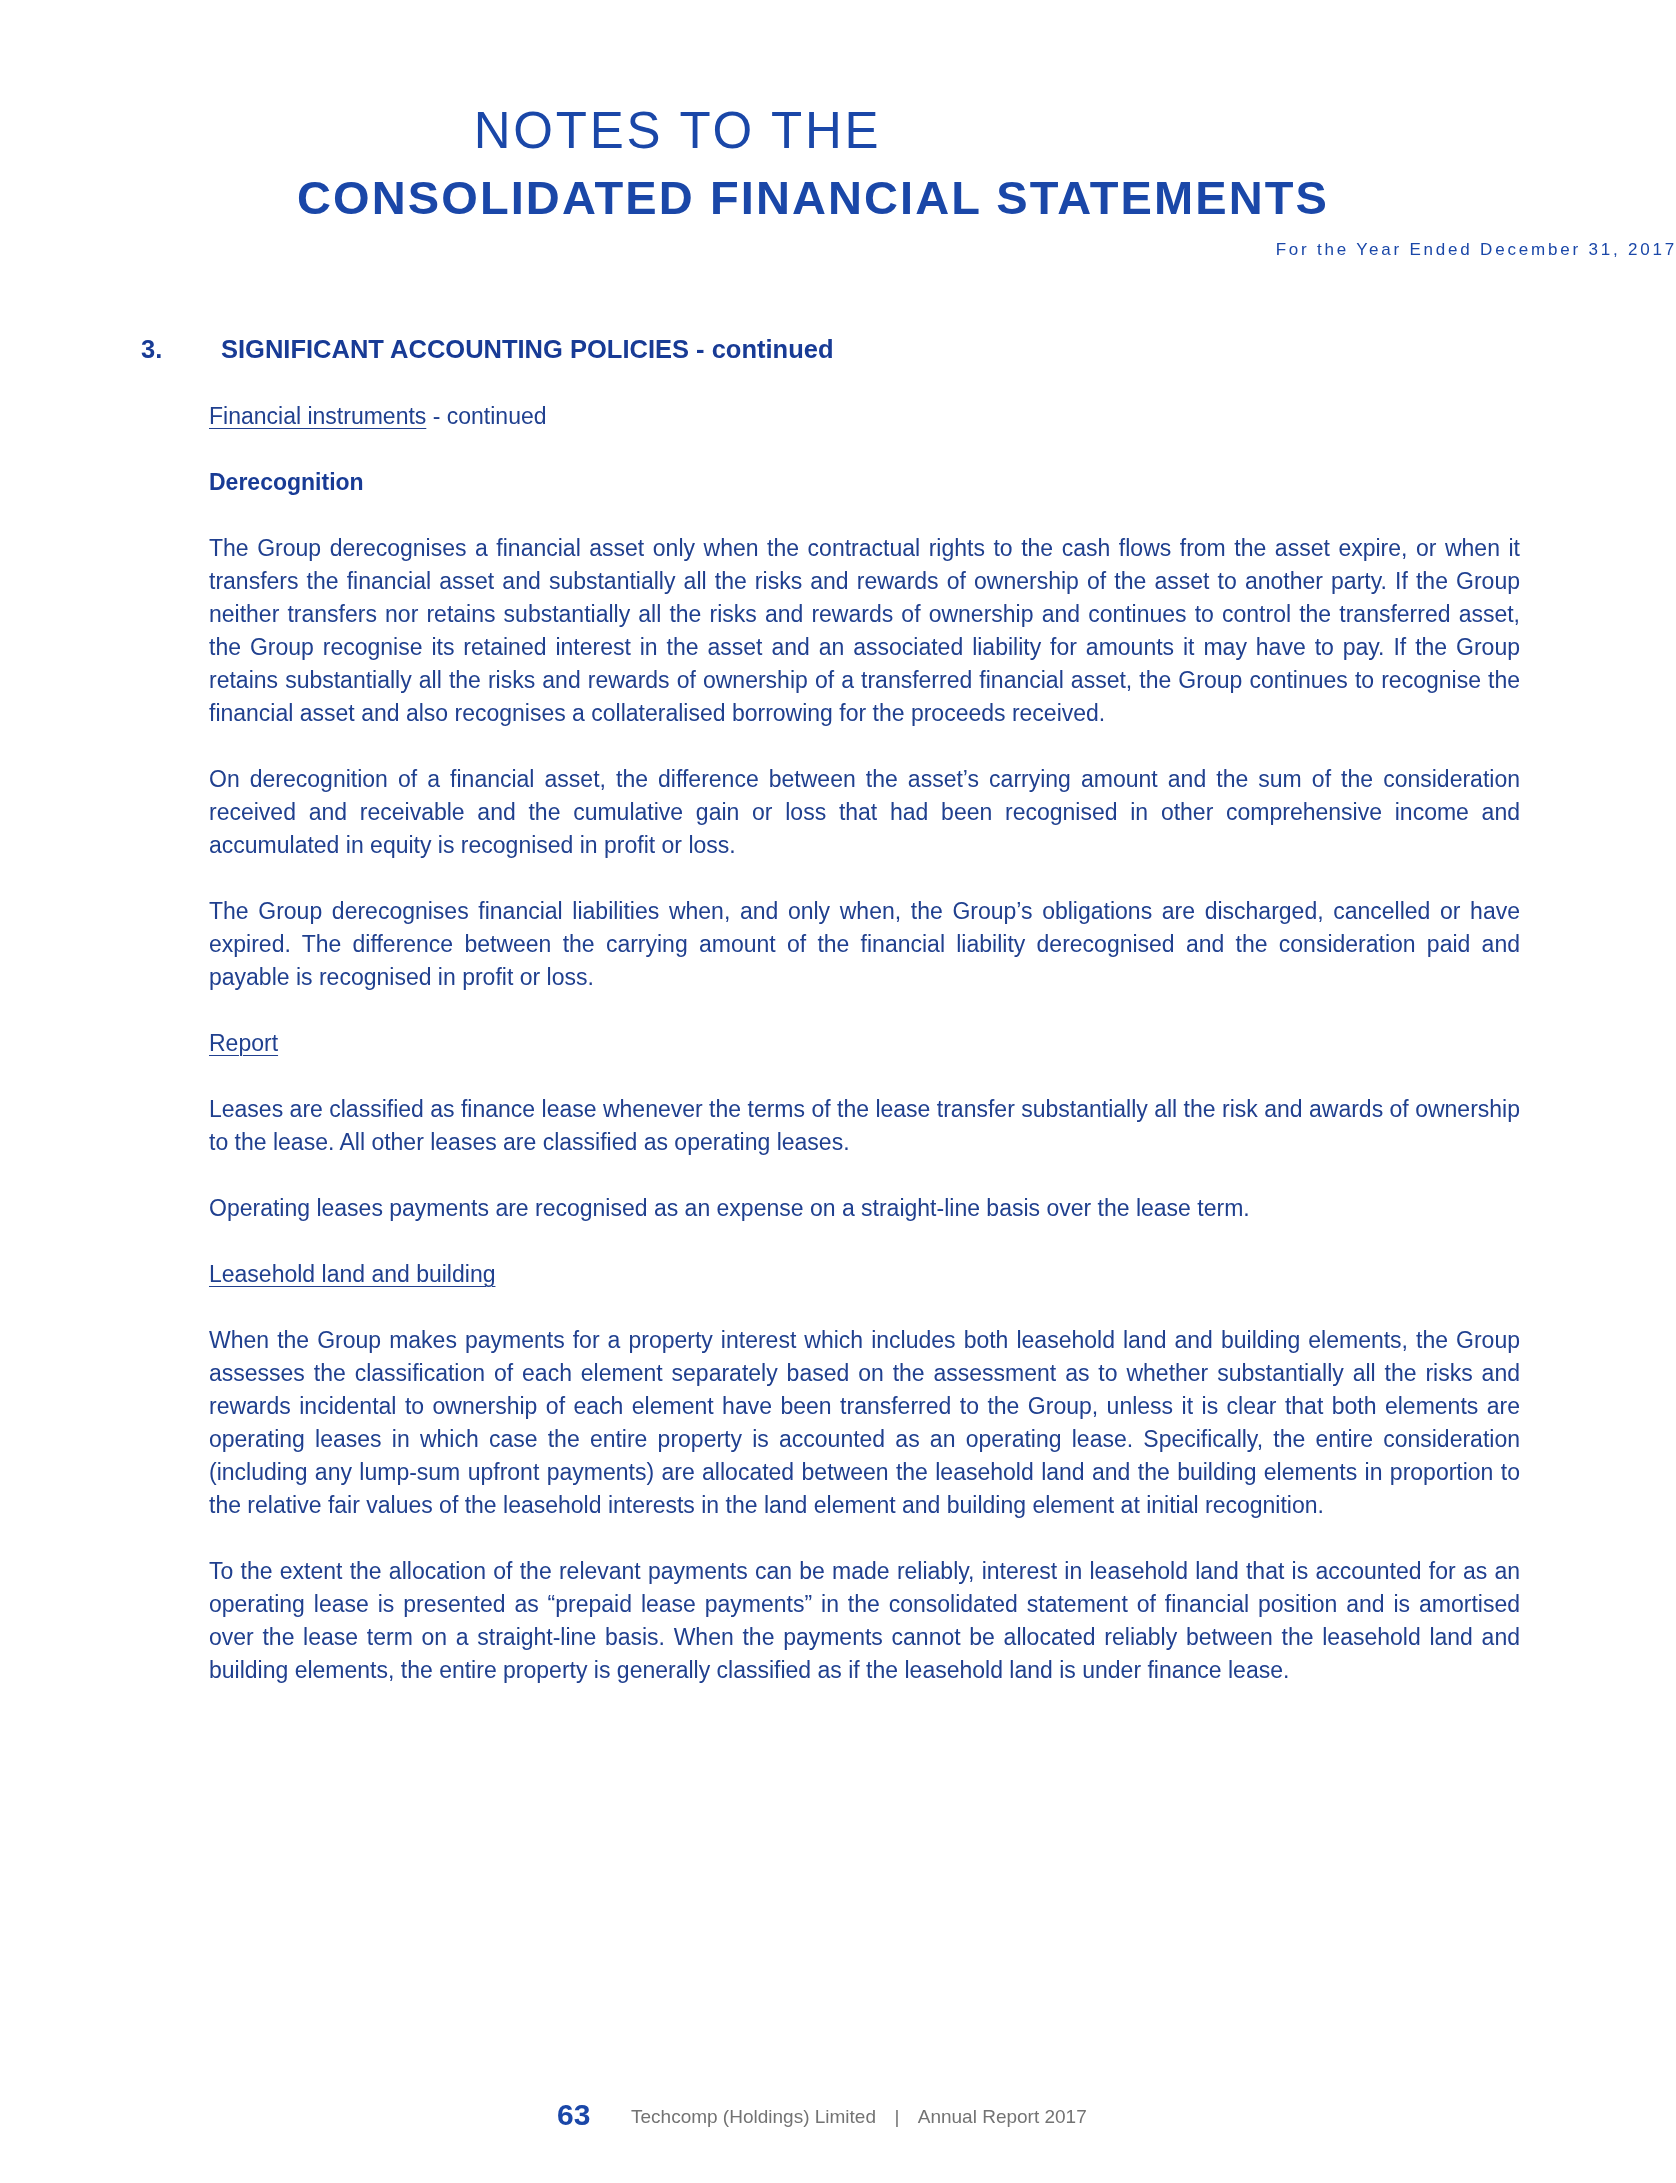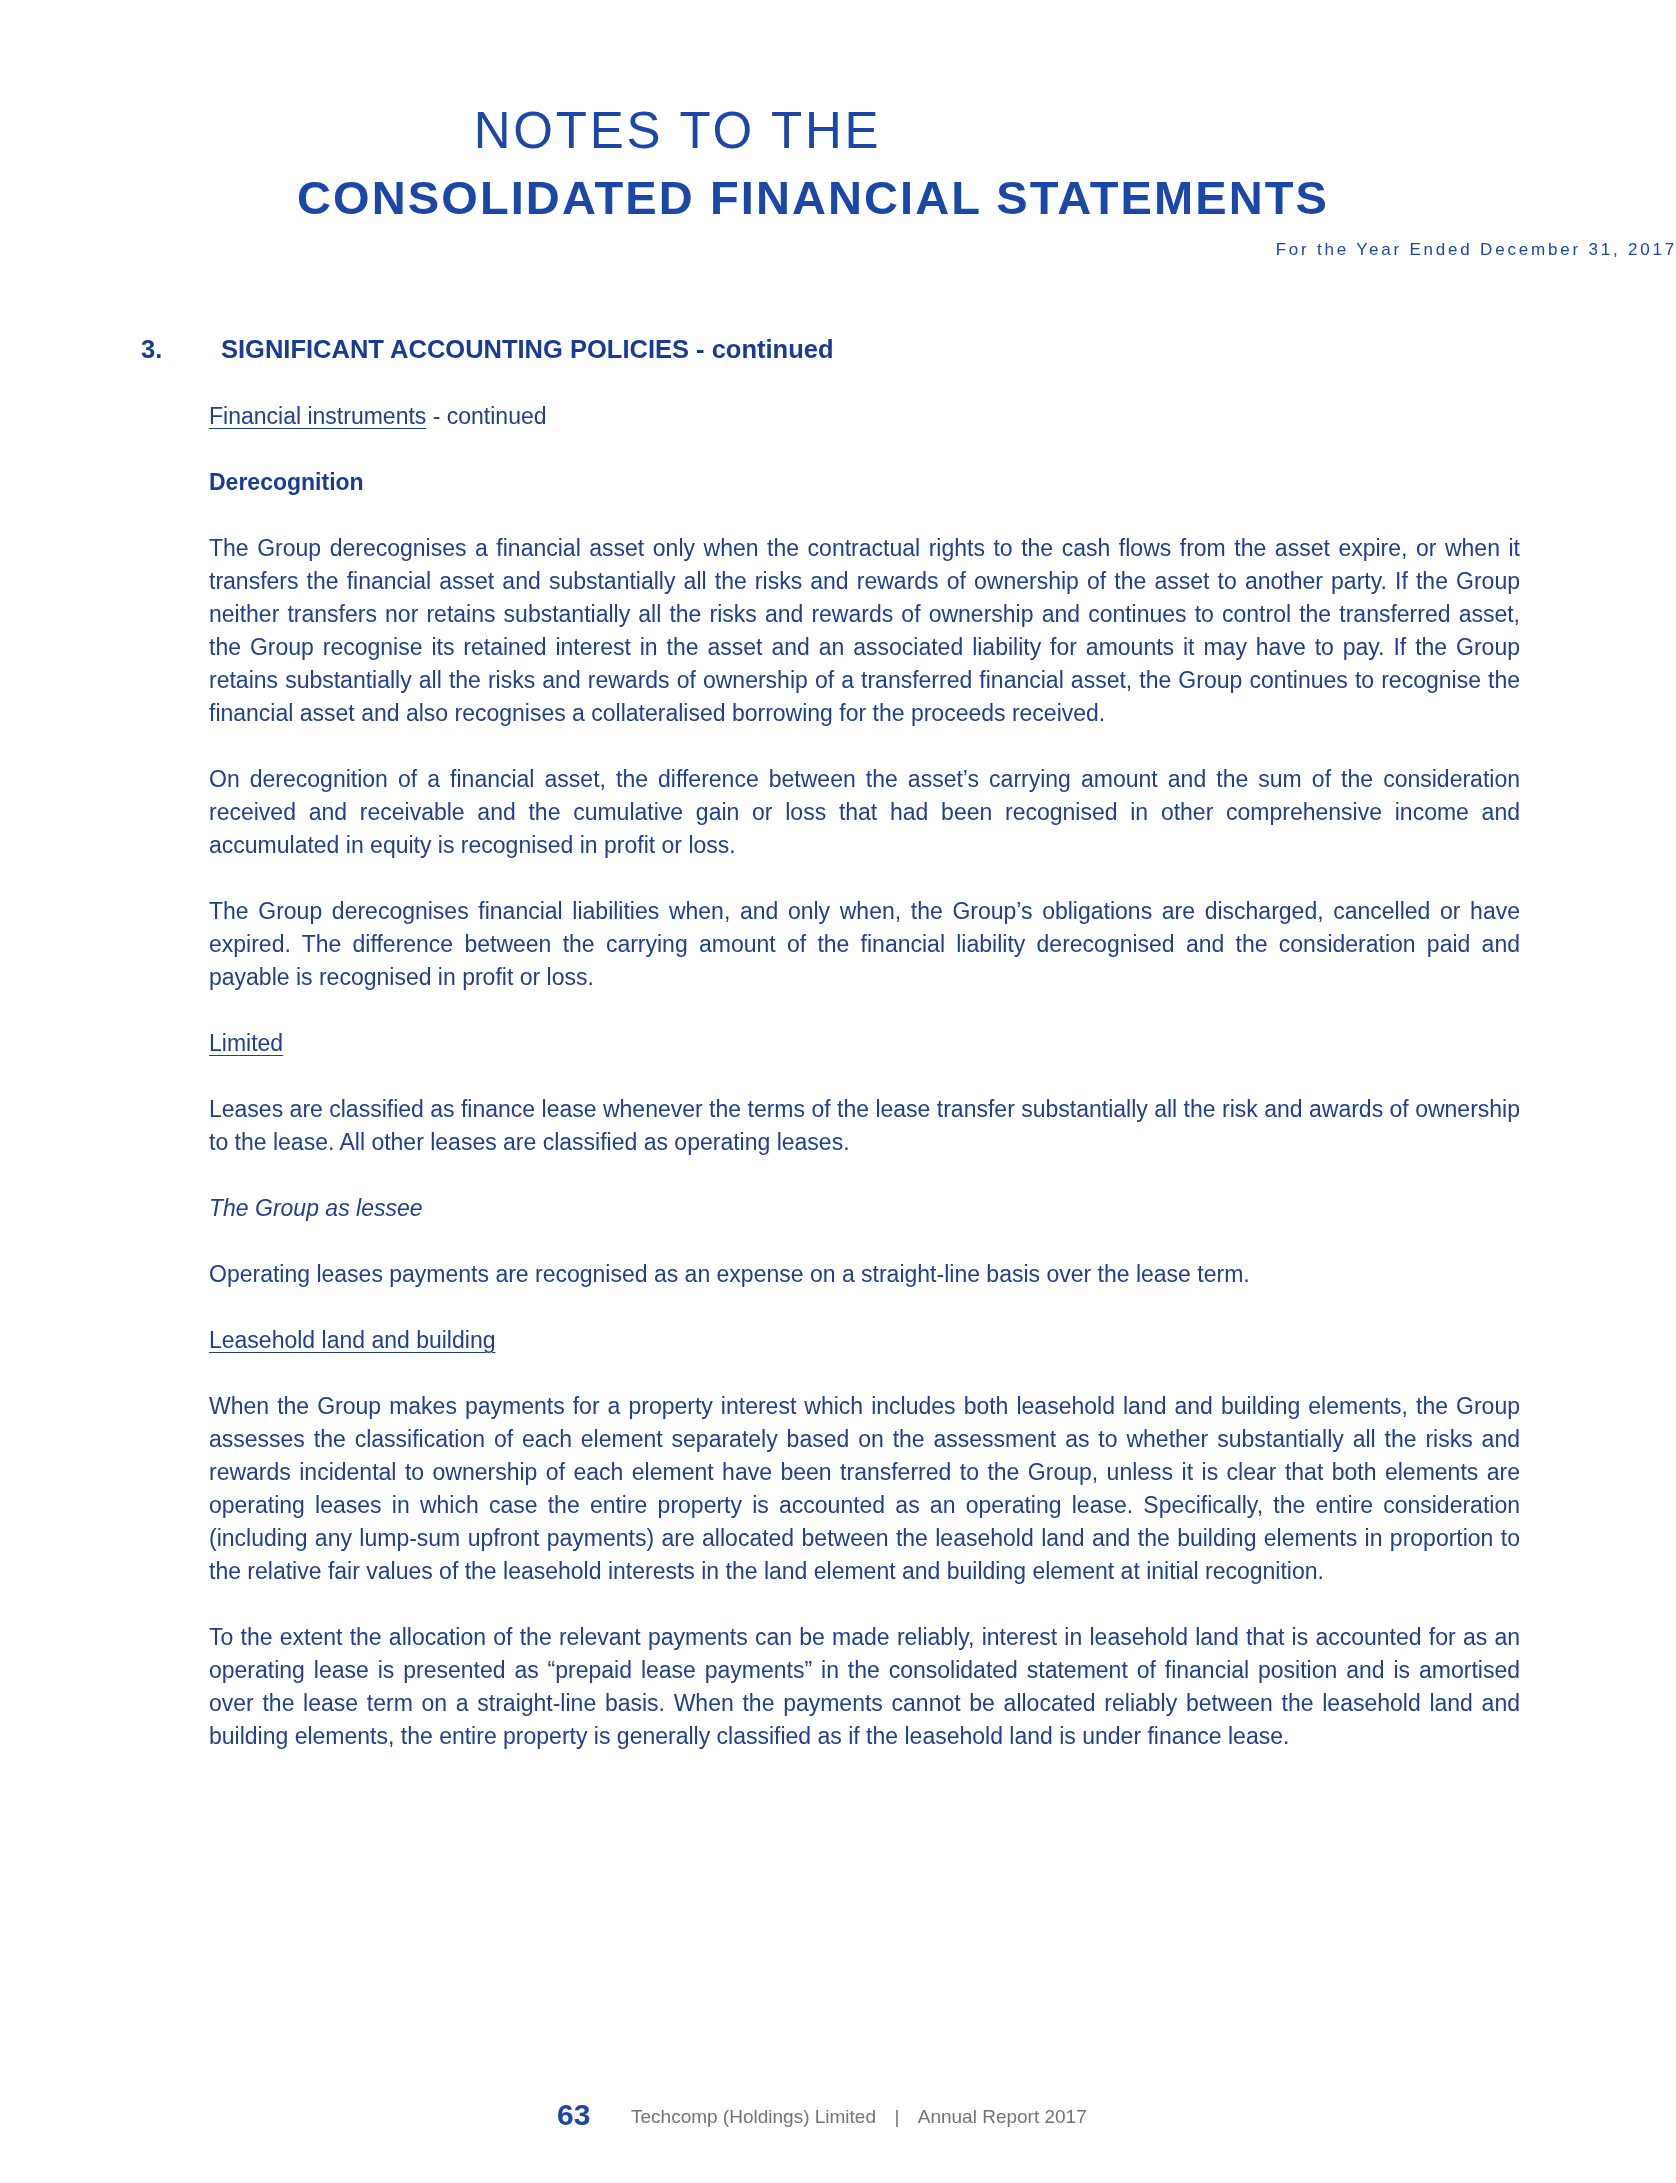--- a/index.html
+++ b/index.html
@@ -148,26 +148,25 @@
     <span class="underline">Financial instruments</span><span> - continued</span>
   </div>
 
   <div class="sub-heading bold-heading">Derecognition</div>
 
   <p>The Group derecognises a financial asset only when the contractual rights to the cash flows from the asset expire, or when it transfers the financial asset and substantially all the risks and rewards of ownership of the asset to another party.  If the Group neither transfers nor retains substantially all the risks and rewards of ownership and continues to control the transferred asset, the Group recognise its retained interest in the asset and an associated liability for amounts it may have to pay.  If the Group retains substantially all the risks and rewards of ownership of a transferred financial asset, the Group continues to recognise the financial asset and also recognises a collateralised borrowing for the proceeds received.</p>
   <p>On derecognition of a financial asset, the difference between the asset’s carrying amount and the sum of the consideration received and receivable and the cumulative gain or loss that had been recognised in other comprehensive income and accumulated in equity is recognised in profit or loss.</p>
   <p>The Group derecognises financial liabilities when, and only when, the Group’s obligations are discharged, cancelled or have expired.  The difference between the carrying amount of the financial liability derecognised and the consideration paid and payable is recognised in profit or loss.</p>
 
   <div class="sub-heading">
-    <span class="underline">Limited</span>
+    <span class="underline">Report</span>
   </div>
 
   <p>Leases are classified as finance lease whenever the terms of the lease transfer substantially all the risk and awards of ownership to the lease.  All other leases are classified as operating leases.</p>
 
-  <div class="sub-heading italic-heading">The Group as lessee</div>
 
   <p>Operating leases payments are recognised as an expense on a straight-line basis over the lease term.</p>
 
   <div class="sub-heading">
     <span class="underline">Leasehold land and building</span>
   </div>
 
   <p>When the Group makes payments for a property interest which includes both leasehold land and building elements, the Group assesses the classification of each element separately based on the assessment as to whether substantially all the risks and rewards incidental to ownership of each element have been transferred to the Group, unless it is clear that both elements are operating leases in which case the entire property is accounted as an operating lease.  Specifically, the entire consideration (including any lump-sum upfront payments) are allocated between the leasehold land and the building elements in proportion to the relative fair values of the leasehold interests in the land element and building element at initial recognition.</p>
   <p>To the extent the allocation of the relevant payments can be made reliably, interest in leasehold land that is accounted for as an operating lease is presented as “prepaid lease payments” in the consolidated statement of financial position and is amortised over the lease term on a straight-line basis.  When the payments cannot be allocated reliably between the leasehold land and building elements, the entire property is generally classified as if the leasehold land is under finance lease.</p>
 </div>

